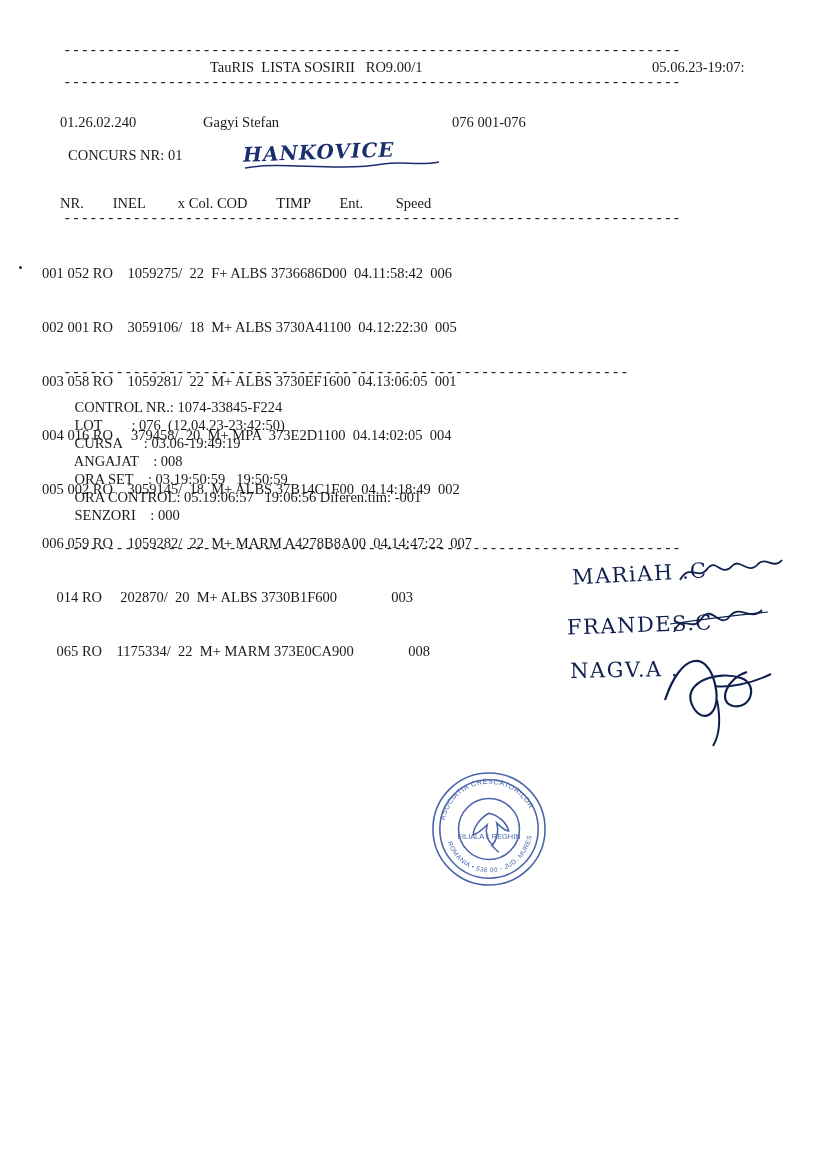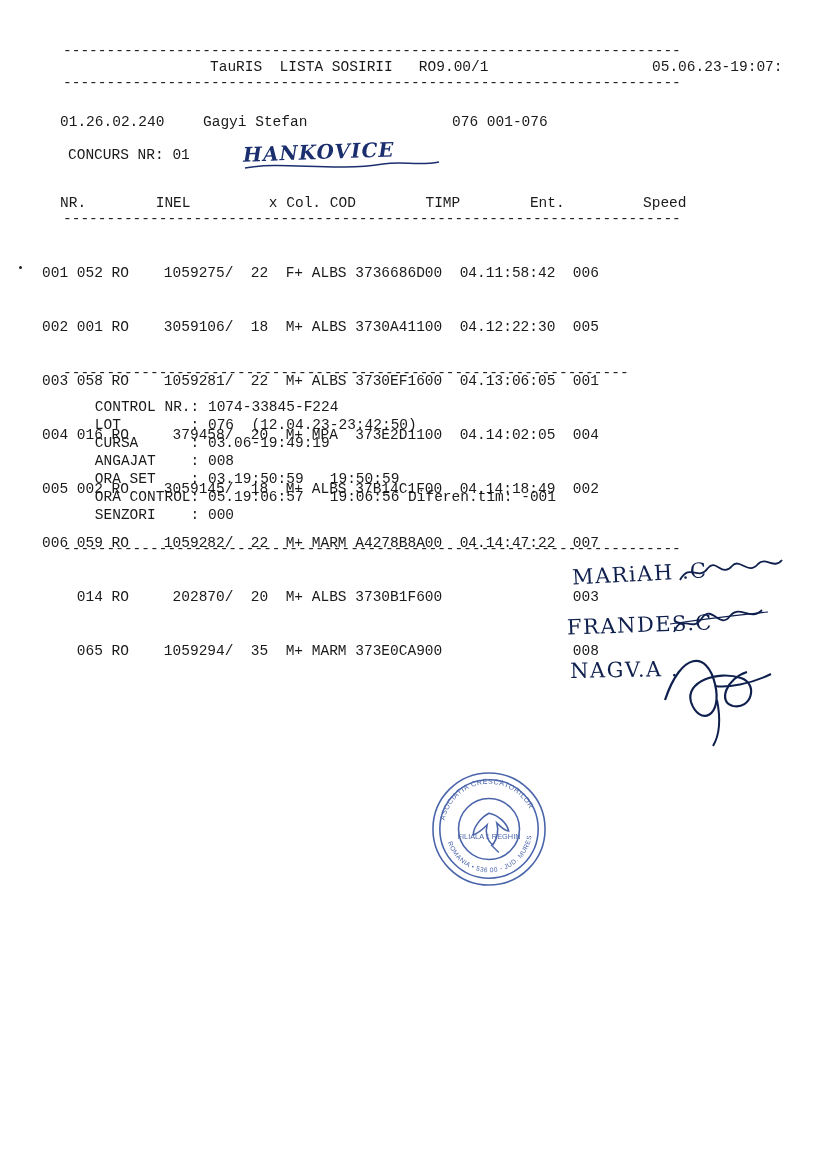--- a/index.html
+++ b/index.html
@@ -15,21 +15,21 @@
     color: #1a1a1a;
     overflow: hidden;
   }
   .page {
     position: absolute;
     left: 0; top: 0;
     width: 826px;
     height: 1168px;
   }
   .mono {
-    font-family: Liberation Mono, monospace;
+    font-family: Liberation Serif, serif;
     font-size: 14.5px;
     line-height: 18px;
     white-space: pre;
   }
   .rule {
     position: absolute;
     font-family: "Liberation Mono", "DejaVu Sans Mono", monospace;
     font-size: 14.5px;
     line-height: 14px;
     white-space: pre;
@@ -153,21 +153,21 @@
   <div class="dot-marker"></div>
 
   <div class="mono table-area">
     <span class="line">001 052 RO    1059275/  22  F+ ALBS 3736686D00  04.11:58:42  006</span>
     <span class="line">002 001 RO    3059106/  18  M+ ALBS 3730A41100  04.12:22:30  005</span>
     <span class="line">003 058 RO    1059281/  22  M+ ALBS 3730EF1600  04.13:06:05  001</span>
     <span class="line">004 016 RO     379458/  20  M+ MPA  373E2D1100  04.14:02:05  004</span>
     <span class="line">005 002 RO    3059145/  18  M+ ALBS 37B14C1F00  04.14:18:49  002</span>
     <span class="line">006 059 RO    1059282/  22  M+ MARM A4278B8A00  04.14:47:22  007</span>
     <span class="line">    014 RO     202870/  20  M+ ALBS 3730B1F600               003</span>
-    <span class="line">    065 RO    1059294/  35  M+ MARM 373E0CA900               008</span>
+    <span class="line">    065 RO    1175334/  22  M+ MARM 373E0CA900               008</span>
   </div>
 
   <div class="rule mono" id="rule-mid">-----------------------------------------------------------------</div>
 
   <div class="mono summary">
     <span class="line">CONTROL NR.: 1074-33845-F224</span>
     <span class="line">LOT        : 076  (12.04.23-23:42:50)</span>
     <span class="line">CURSA      : 03.06-19:49:19</span>
     <span class="line">ANGAJAT    : 008</span>
     <span class="line">ORA SET    : 03.19:50:59   19:50:59</span>

